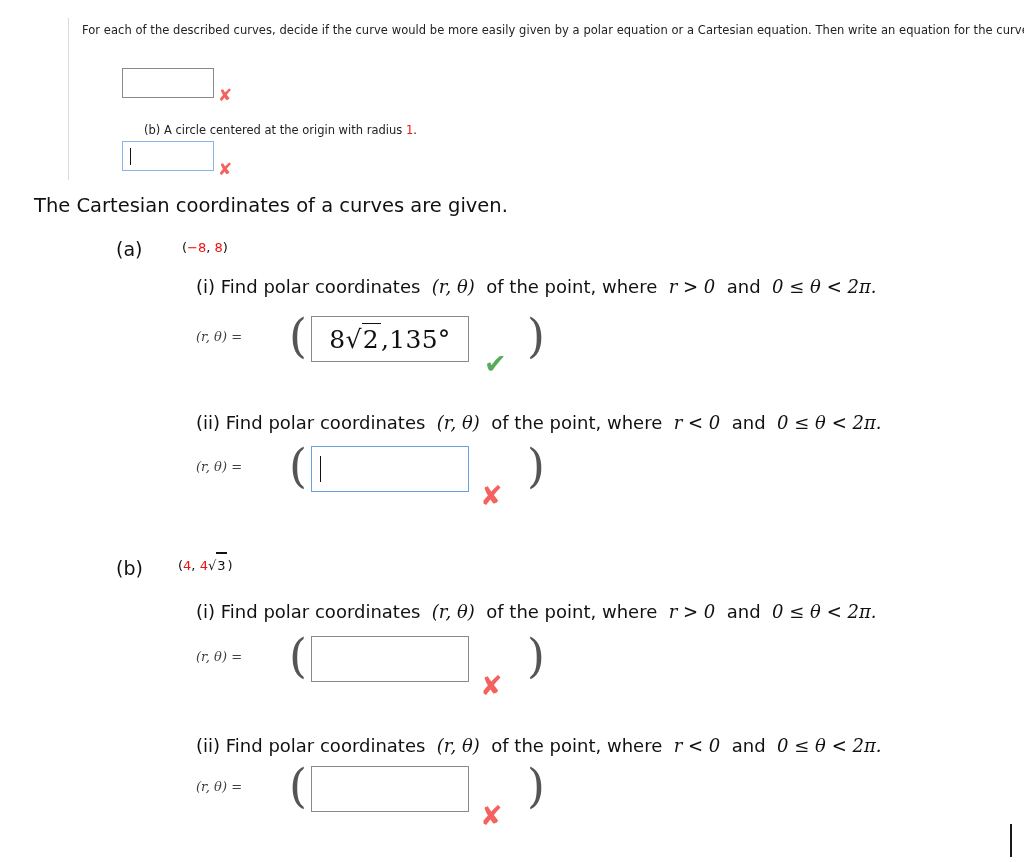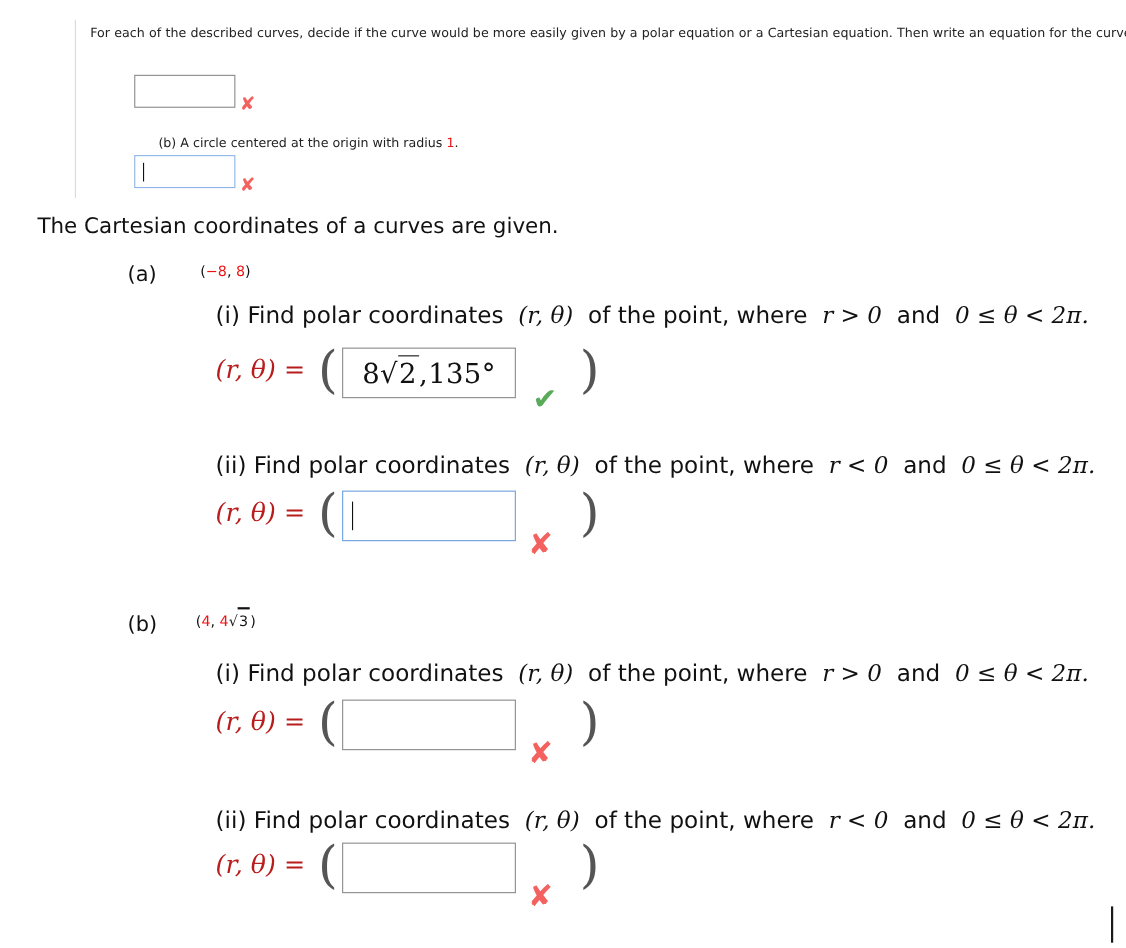--- a/index.html
+++ b/index.html
@@ -114,44 +114,44 @@
     white-space: nowrap;
   }
 
   #part-a-label  { left: 116px; top: 236px; }
   #part-a-point  { left: 182px; top: 235px; }
   #part-b-label  { left: 116px; top: 555px; }
   #part-b-point  { left: 178px; top: 553px; }
 
   .sub-question {
     position: absolute;
-    font-size: 21px;
+    font-size: 18px;
     line-height: 24px;
     color: #111111;
     white-space: nowrap;
   }
   #q-a-i   { left: 196px; top: 275px; }
   #q-a-ii  { left: 196px; top: 411px; }
   #q-b-i   { left: 196px; top: 600px; }
   #q-b-ii  { left: 196px; top: 734px; }
 
   
   .answer-row { position: absolute; height: 70px; }
   #ans-a-i  { left: 196px; top: 312px; }
   #ans-a-ii { left: 196px; top: 442px; }
   #ans-b-i  { left: 196px; top: 632px; }
   #ans-b-ii { left: 196px; top: 762px; }
 
   .ans-prefix {
     position: absolute;
     left: 0; top: 13px;
-    font-size: 23px;
+    font-size: 13px;
     line-height: 24px;
     white-space: nowrap;
-    color: #b91c1c;
+    color: #404040;
   }
   .paren {
     position: absolute;
     font-family: "DejaVu Serif", serif;
     font-size: 46px;
     line-height: 46px;
     color: #555555;
     font-weight: 300;
   }
   .paren-open  { left: 93px; top: 1px; }

